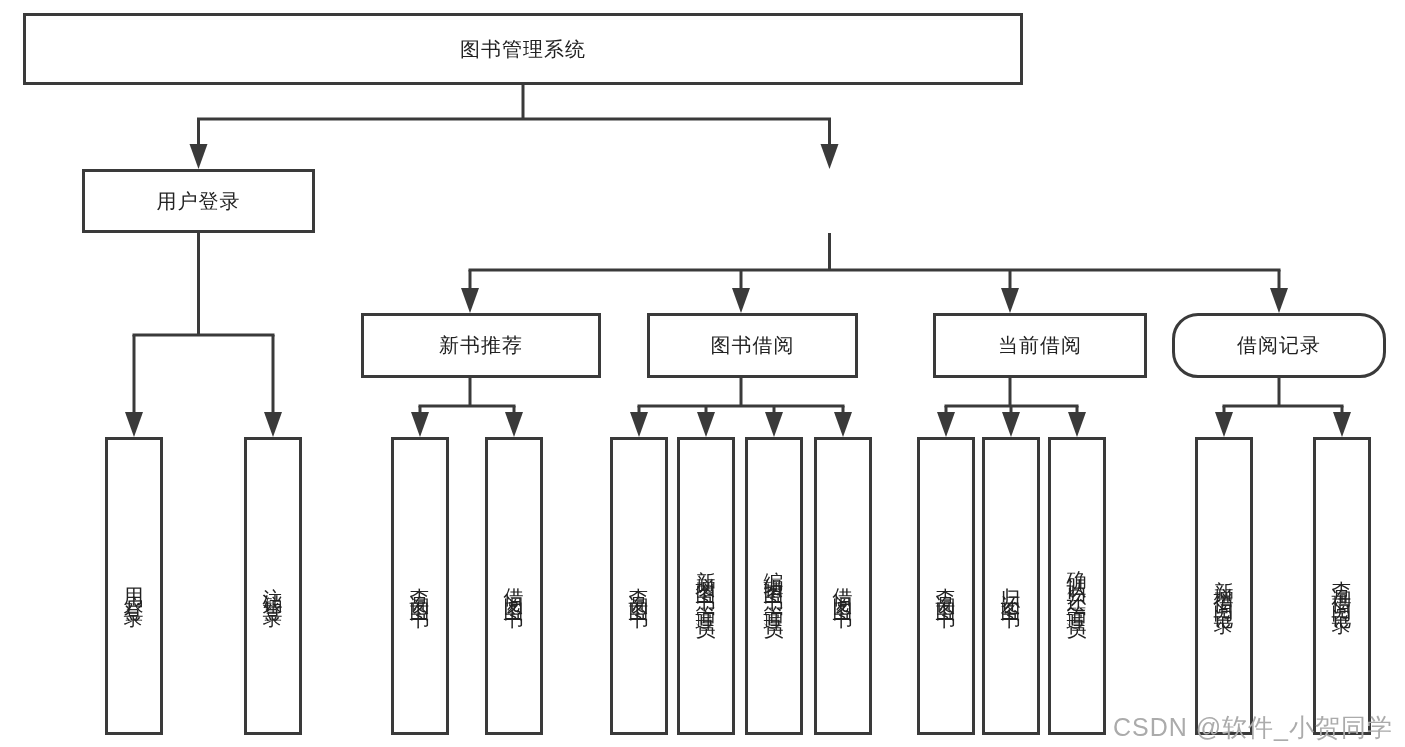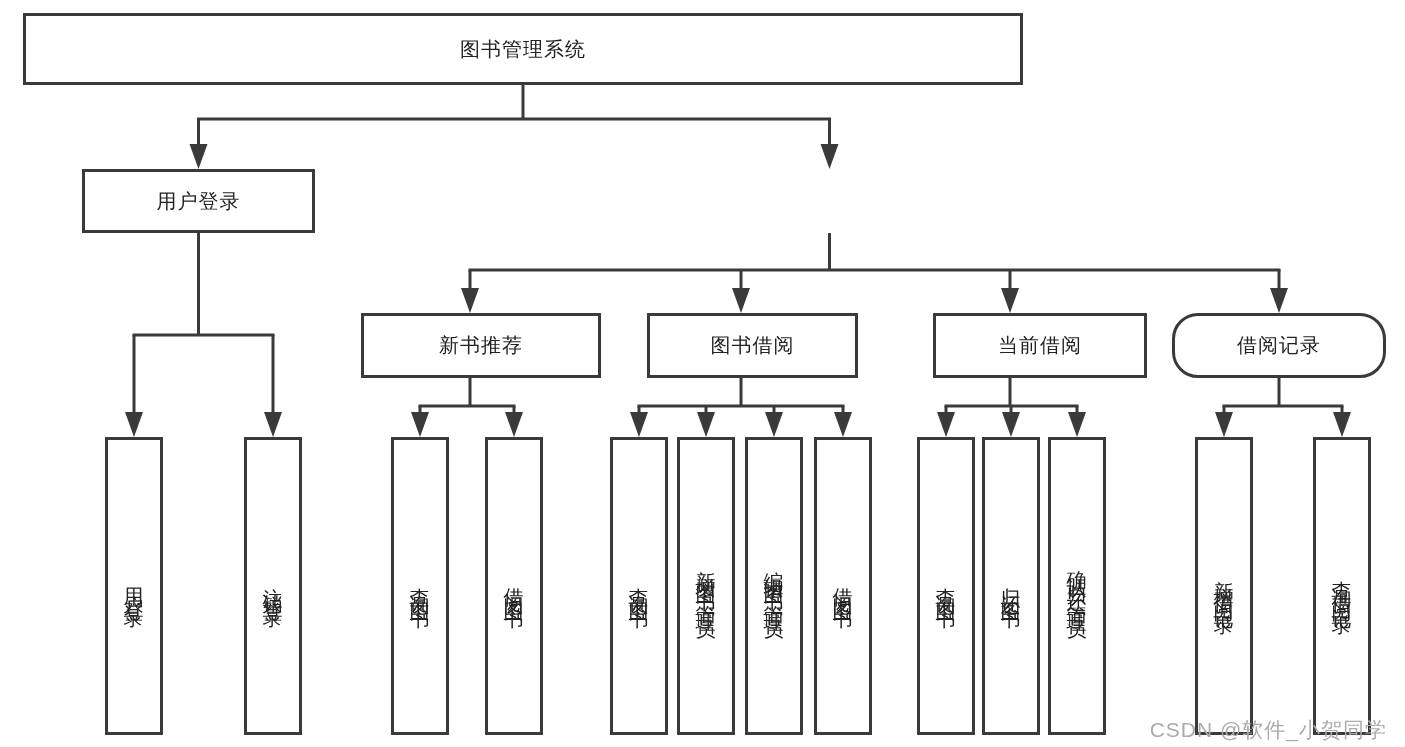--- a/index.html
+++ b/index.html
@@ -59,23 +59,23 @@
   .leaf-6  { left: 677px; }
   .leaf-7  { left: 745px; }
   .leaf-8  { left: 814px; }
   .leaf-9  { left: 917px; }
   .leaf-10 { left: 982px; }
   .leaf-11 { left: 1048px; }
   .leaf-12 { left: 1195px; }
   .leaf-13 { left: 1313px; }
   .watermark {
     position: absolute;
-    right: 18px;
+    right: 12px;
     bottom: 3px;
-    font-size: 21px;
+    font-size: 25px;
     color: #ababab;
     letter-spacing: 1px;
     pointer-events: none;
   }
 </style>
 </head>
 <body>
 
 <div class="canvas">
 

